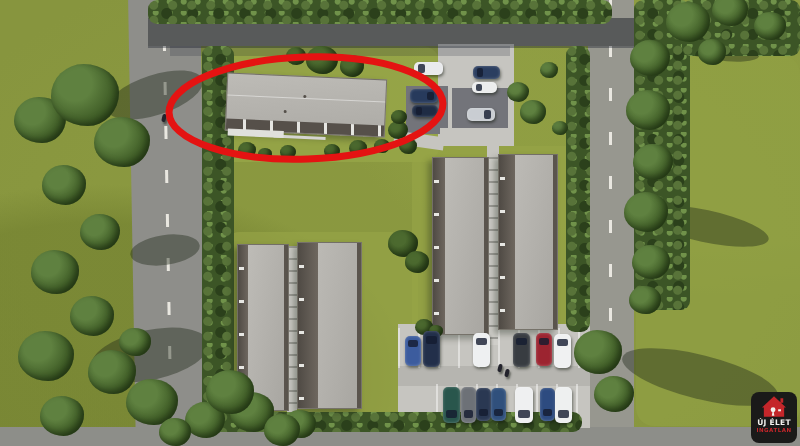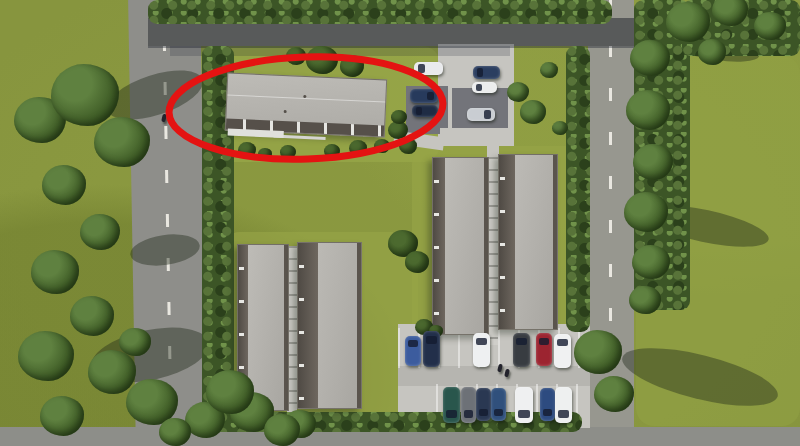--- a/index.html
+++ b/index.html
@@ -254,14 +254,24 @@
   <div class="lyr" id="people">
       <div class="person" style="left: 162px; top: 114px;"></div>
       <div class="person" style="left: 498px; top: 364px;"></div>
       <div class="person" style="left: 505px; top: 369px;"></div>
     </div>
 
   <svg class="ellipse-svg" width="800" height="446" viewBox="0 0 800 446">
     <ellipse cx="306" cy="108" rx="137" ry="51" fill="none" stroke-width="7" stroke-linecap="round" transform="rotate(-2 306 108)" stroke="#e41312"></ellipse>
   </svg>
 
+  <div class="logo">
+    <svg width="24" height="21" viewBox="0 0 26 22">
+      <path d="M20 2h3v5h-3zM13 0 L26 12 H0 Z M2 11h22v11H2z" fill="#c4262a"></path>
+      <circle cx="12" cy="14.5" r="2.6" fill="#f3f2ee"></circle>
+      <path d="M10.6 21 L13.4 21 L12.6 16.8 L11.4 16.8 Z" fill="#f3f2ee"></path>
+      <rect x="17.5" y="14" width="3" height="2.2" fill="#f3f2ee"></rect>
+    </svg>
+    <div class="l1">ÚJ ÉLET</div>
+    <div class="l2">INGATLAN</div>
+  </div>
 
 </div>
 
 </body></html>

